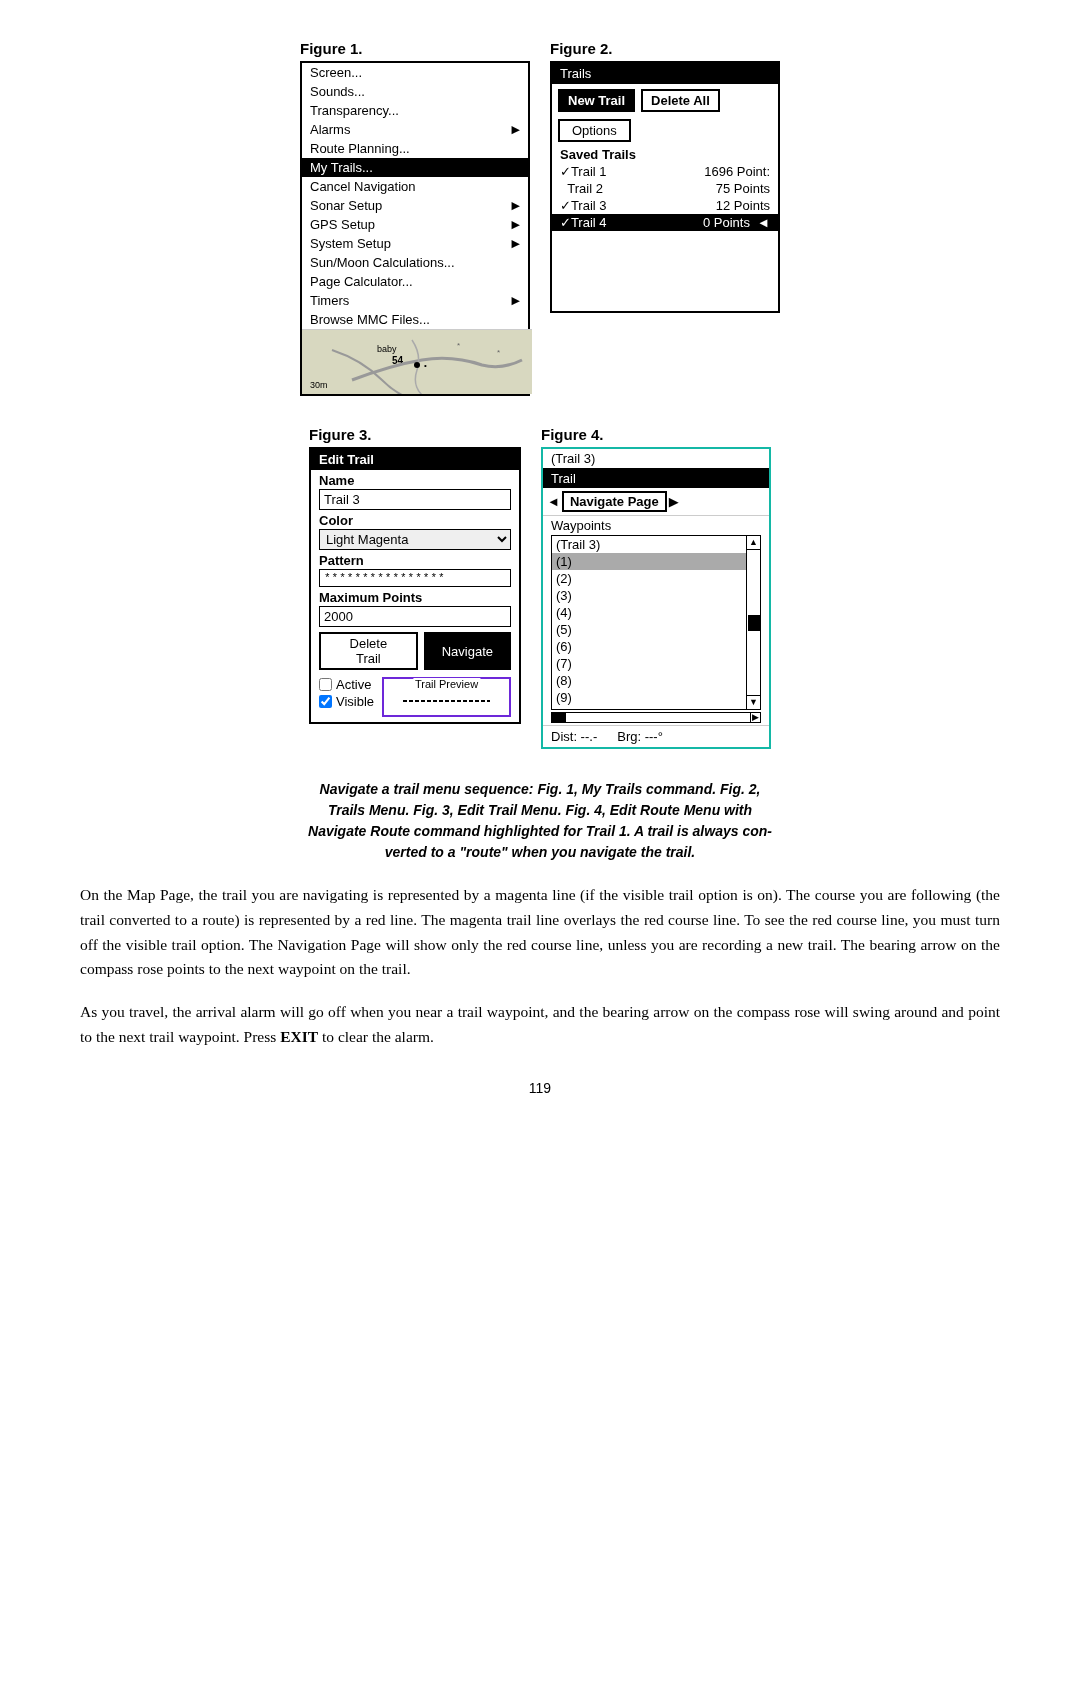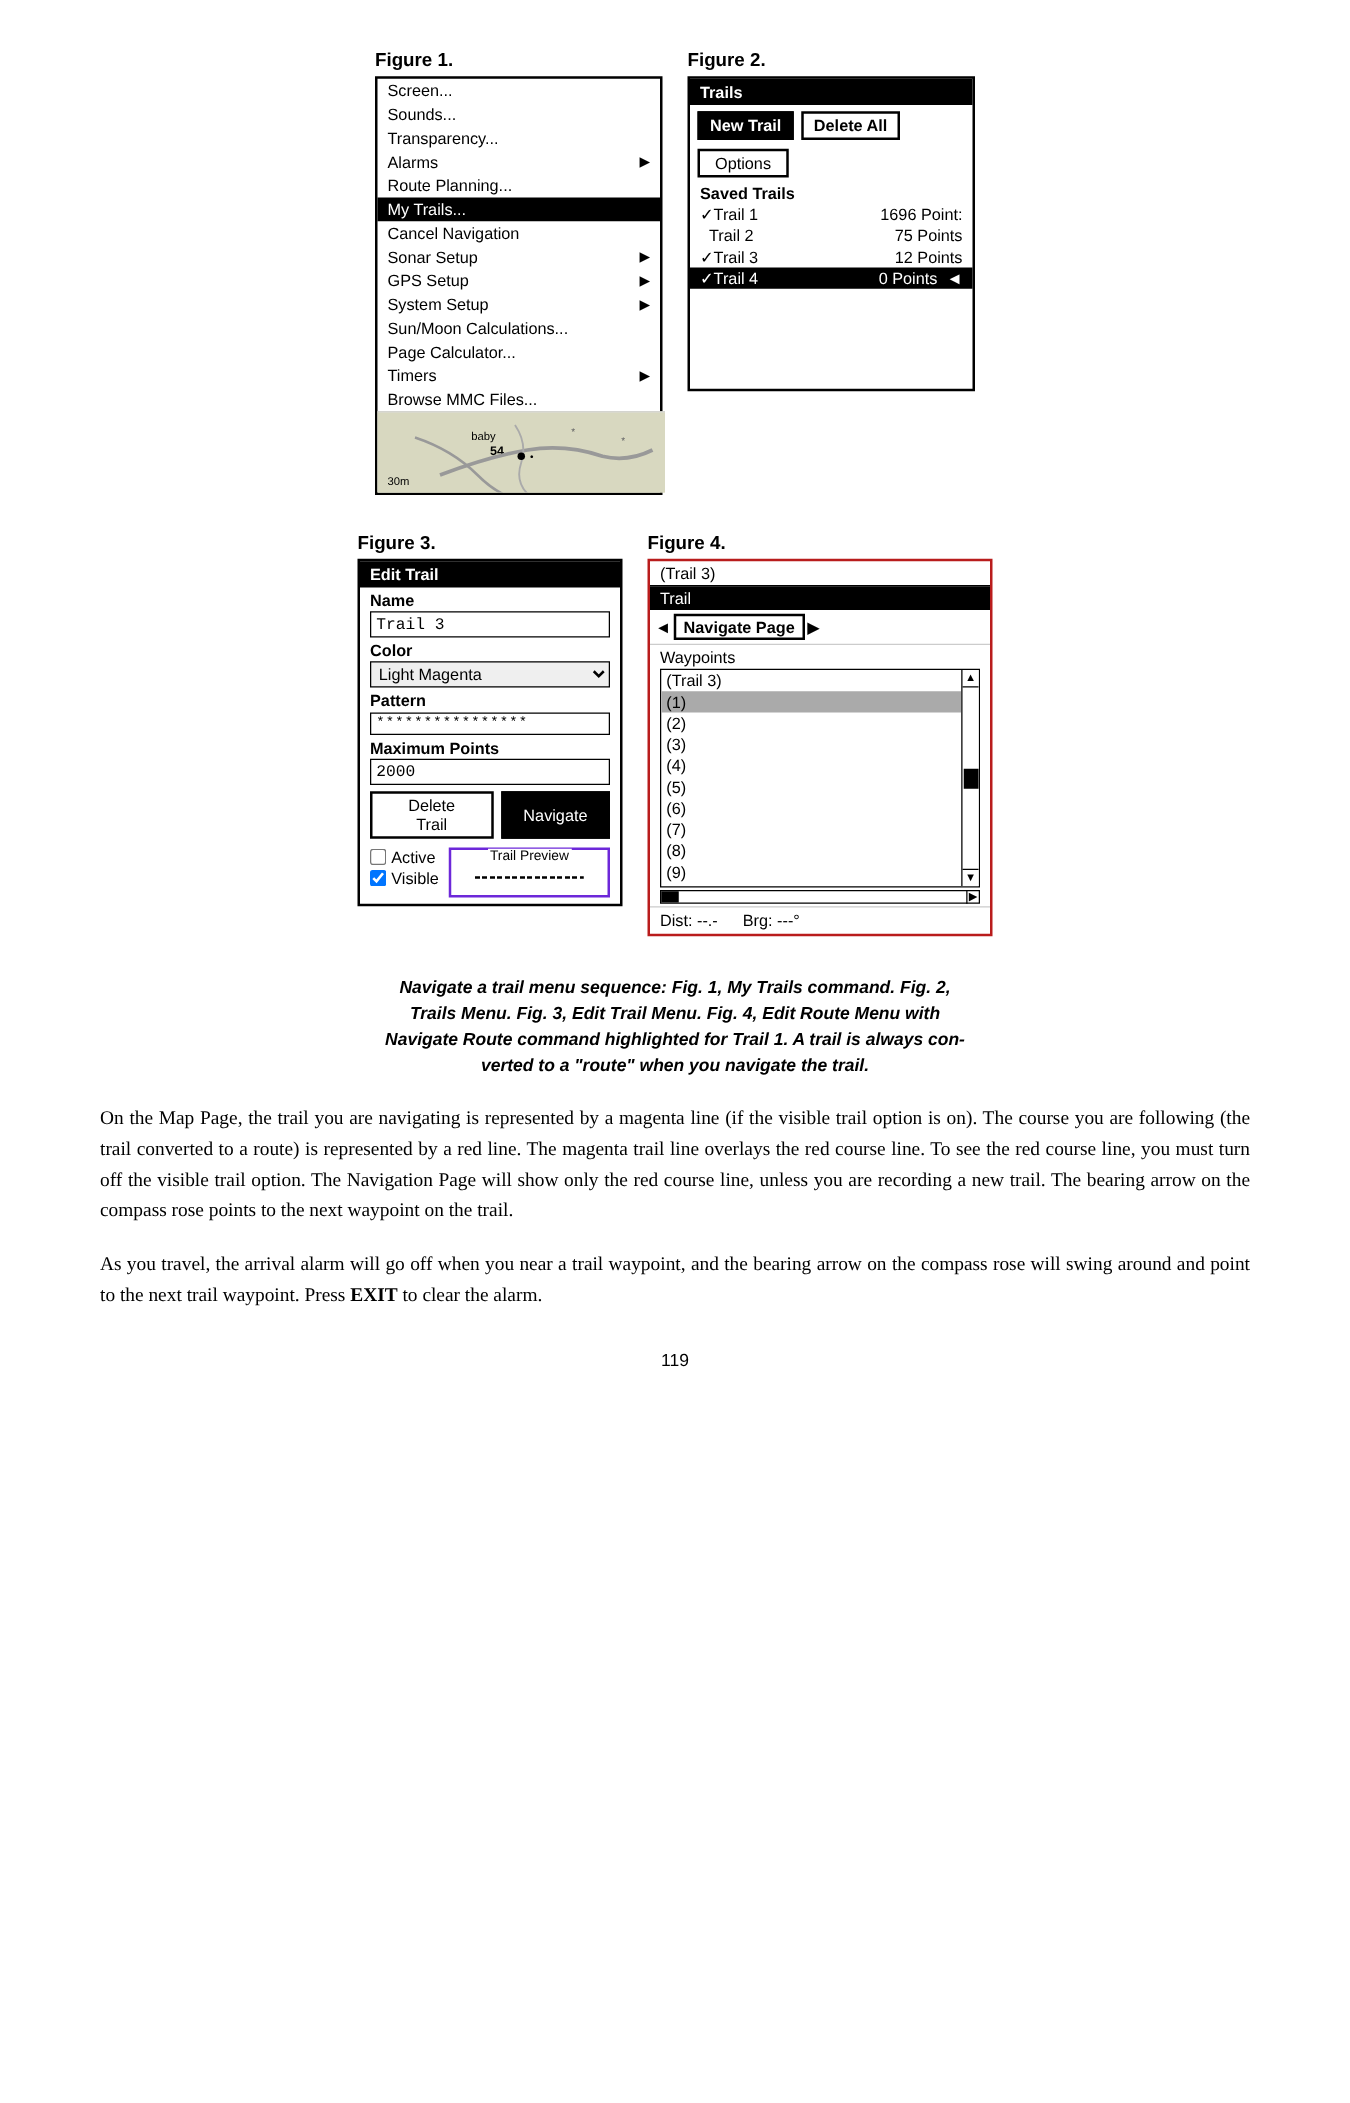--- a/index.html
+++ b/index.html
@@ -64,21 +64,21 @@
       border: 2px solid #000;
       width: 230px;
       background: #fff;
       font-family: Arial, sans-serif;
       font-size: 13px;
     }
     .fig2-title-bar {
       background: #000;
       color: #fff;
       padding: 3px 8px;
-      font-weight: bold;
+      font-weight: normal;
     }
     .fig2-buttons {
       display: flex;
       gap: 6px;
       padding: 5px 6px;
     }
     .fig2-btn {
       border: 2px solid #000;
       padding: 2px 8px;
       font-family: Arial, sans-serif;
@@ -133,21 +133,21 @@
     }
     .fig3-field-label {
       padding: 3px 8px 1px 8px;
       font-weight: bold;
     }
     .fig3-input {
       margin: 0 8px;
       border: 1px solid #000;
       width: calc(100% - 16px);
       padding: 2px 4px;
-      font-family: Liberation Mono, monospace;
+      font-family: Liberation Sans, sans-serif;
       font-size: 13px;
     }
     .fig3-color-row {
       display: flex;
       align-items: center;
       margin: 0 8px;
       gap: 4px;
     }
     .fig3-color-select {
       border: 1px solid #000;
@@ -220,22 +220,22 @@
     }
     .fig3-preview-line {
       width: 70%;
       height: 2px;
       background: repeating-linear-gradient(to right, #000 0px, #000 4px, #fff 4px, #fff 6px);
       margin-top: 8px;
     }
 
     
     .fig4-panel {
-      border: 2px solid #b91c1c;
-      width: 276px;
+      border: 2px solid #14b8a6;
+      width: 230px;
       background: #fff;
       font-family: Arial, sans-serif;
       font-size: 13px;
     }
     .fig4-title-bar {
       border-bottom: 1px solid #000;
       padding: 2px 8px;
       font-size: 13px;
     }
     .fig4-action-bar {

